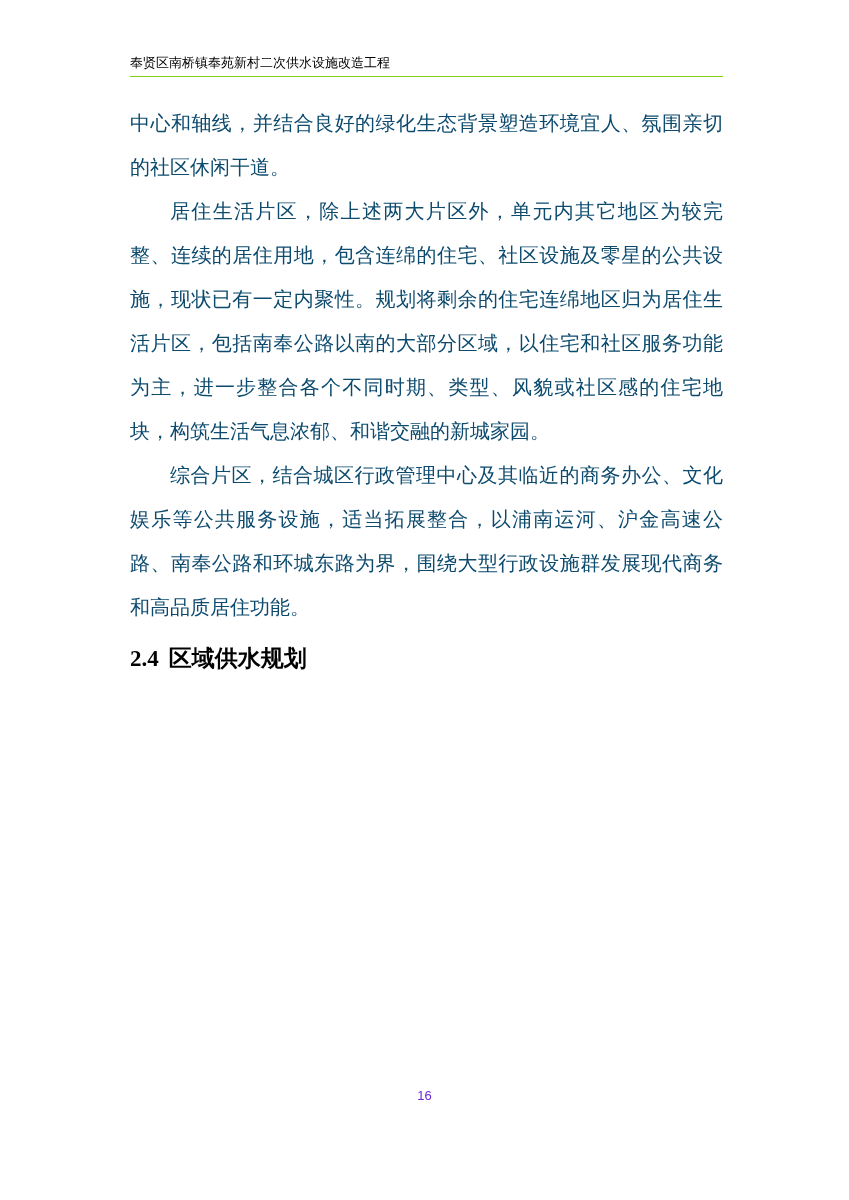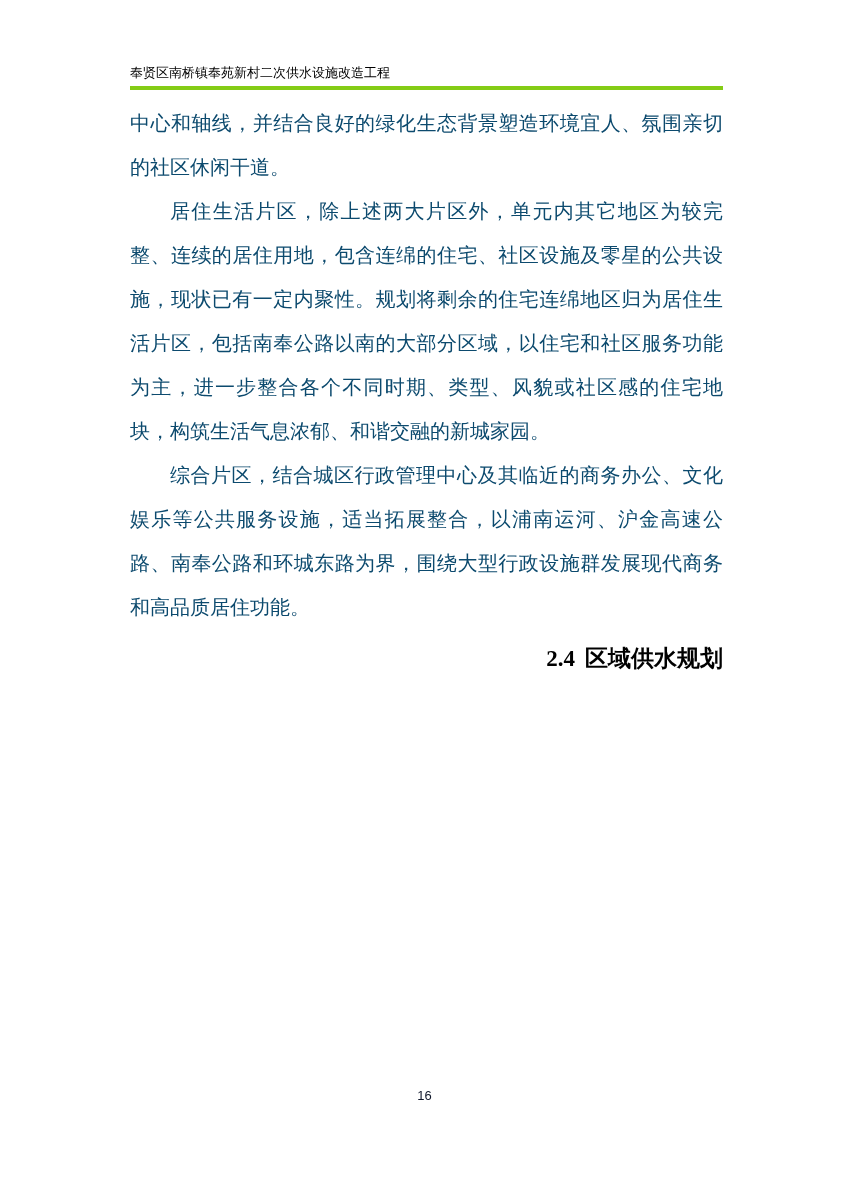--- a/index.html
+++ b/index.html
@@ -14,27 +14,26 @@
     background: #ffffff;
     overflow: hidden;
     font-family: "Liberation Serif", "DejaVu Serif", serif;
     color: #000000;
   }
   .header {
     position: absolute;
     top: 56px;
     left: 130px;
     width: 593px;
-    border-bottom: 4px solid #84cc16;
+    border-bottom: 1px solid #84cc16;
     padding-bottom: 6px;
     font-size: 13px;
     line-height: 14px;
     color: #000000;
     white-space: nowrap;
-    margin-top: 10px;
   }
   .content {
     position: absolute;
     top: 101px;
     left: 130px;
     width: 593px;
   }
   p.para {
     margin: 0;
     font-size: 20px;
@@ -46,36 +45,35 @@
   }
   p.indent {
     text-indent: 2em;
   }
   h2.section-heading {
     margin: 14px 0 14px 0;
     font-size: 23px;
     line-height: 32px;
     font-weight: bold;
     color: #000000;
-    text-align: right;
   }
   h2.section-heading .heading-number {
     margin-right: 10px;
     font-family: "Liberation Serif", "DejaVu Serif", serif;
   }
   .footer {
     position: absolute;
     top: 1088px;
     left: 0;
     width: 849px;
     text-align: center;
     font-size: 13px;
     line-height: 16px;
     font-family: "Liberation Sans", "DejaVu Sans", sans-serif;
-    color: #0f172a;
+    color: #6d28d9;
   }
 </style>
 </head>
 <body>
 
 <div class="page">
 
   <div class="header">
     <span>奉贤区南桥镇奉苑新村二次供水设施改造工程</span>
   </div>

